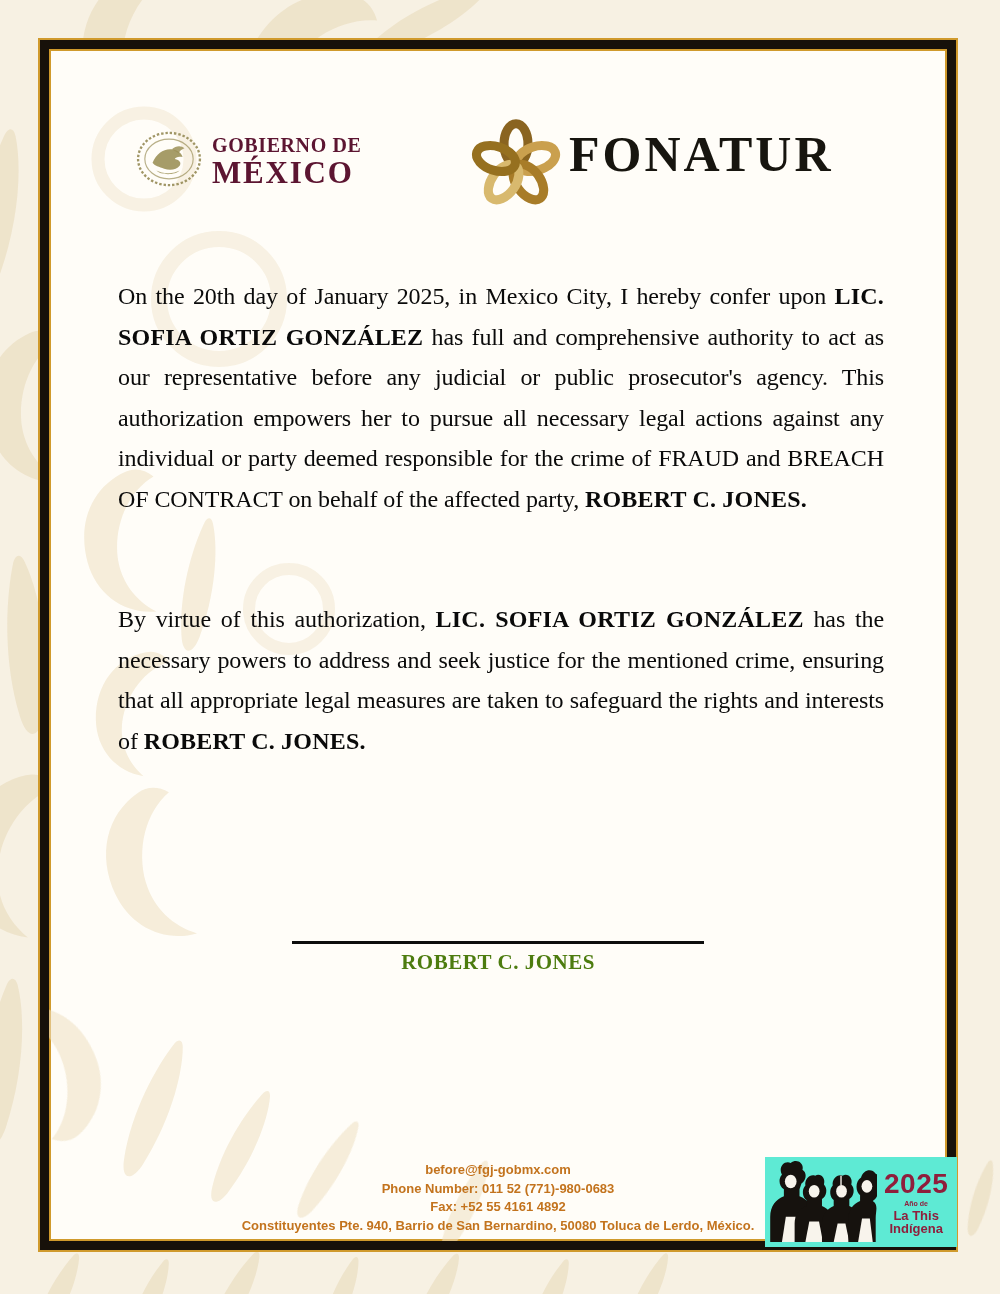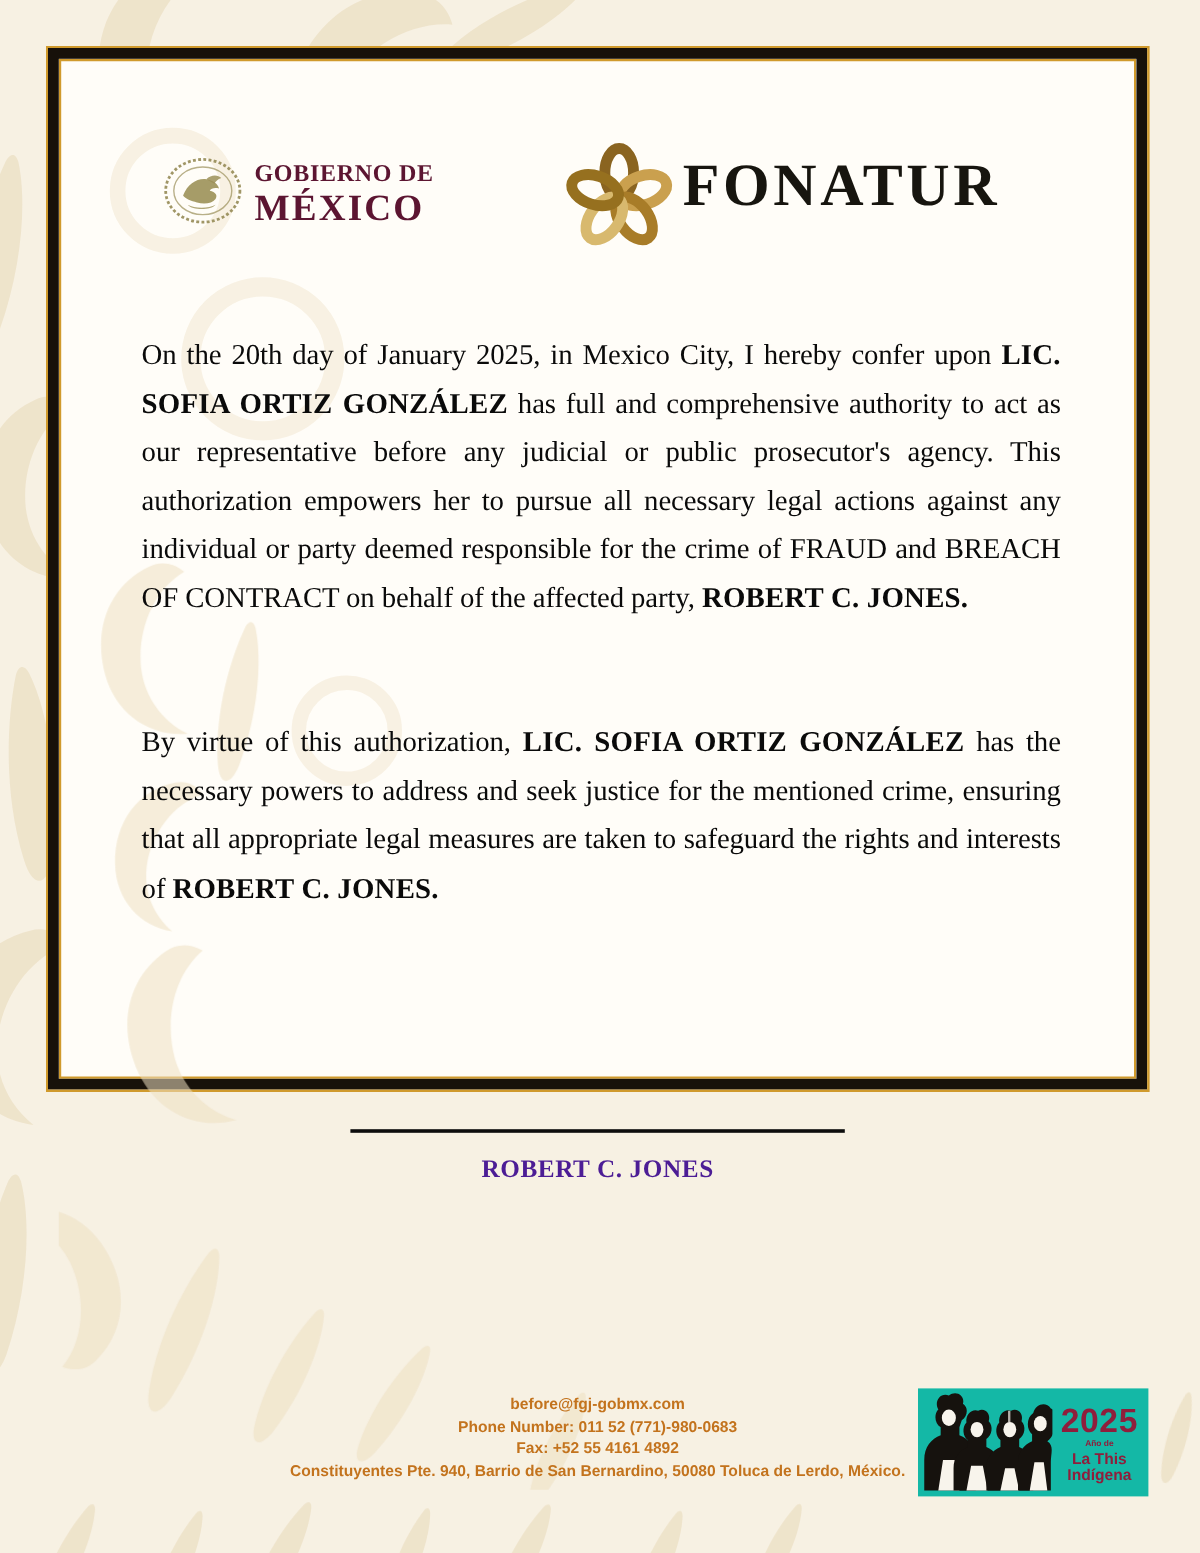--- a/index.html
+++ b/index.html
@@ -3,21 +3,21 @@
 <meta charset="utf-8">
 <style>
   html,body{margin:0;padding:0;}
   body{
     width:1000px;height:1294px;position:relative;overflow:hidden;
     background:#f7f1e3;
     font-family:"Liberation Serif",serif;
   }
   .bg-watermark{position:absolute;inset:0;z-index:0;}
   .frame{
-    position:absolute;left:40px;top:40px;width:916px;height:868px;
+    position:absolute;left:40px;top:40px;width:916px;height:1210px;
     box-sizing:border-box;background:#fffdf8;
     border:9px solid #17110a;
     outline:2px solid #d09a2c;
     box-shadow:inset 0 0 0 2px #d09a2c;
     z-index:1;
   }
   .inner-watermark{position:absolute;inset:0;z-index:0;pointer-events:none;}
   .layer{position:absolute;z-index:2;}
 
   
@@ -34,31 +34,31 @@
   
   .content{left:69px;top:227px;width:766px;color:#0a0a0a;}
   .content p{margin:0;font-size:24px;line-height:40.5px;text-align:justify;letter-spacing:-0.1px;}
   .content p b{letter-spacing:.2px;}
   .content p.p2{margin-top:80px;}
   .content p.p3{margin-top:31px;}
 
   
   .sig{left:0;right:0;top:892px;text-align:center;}
   .sig-line{width:412px;margin:0 auto;border-top:3px solid #0d0d0d;height:0;}
-  .sig-name{margin-top:18px;font-weight:bold;font-size:21px;letter-spacing:.5px;color:#4c1d95;}
+  .sig-name{margin-top:6px;font-weight:bold;font-size:21px;letter-spacing:.5px;color:#4d7c0f;}
 
   
   .footer{
     left:0;right:0;top:1112px;text-align:center;
     font-family:"Liberation Sans",sans-serif;font-weight:bold;
     font-size:13px;line-height:18.5px;color:#c3731d;
   }
 
   
-  .year-logo{left:716px;top:1108px;width:192px;height:90px;display:flex;align-items:center;gap:7px;background:#14b8a6;}
+  .year-logo{left:716px;top:1108px;width:192px;height:90px;display:flex;align-items:center;gap:7px;background:#5eead4;}
   .women-art{width:112px;height:84px;flex:0 0 auto;}
   .year-text{color:#8f1e3c;font-family:"Liberation Sans",sans-serif;text-align:center;line-height:1;}
   .year-big{font-size:28px;font-weight:bold;letter-spacing:.5px;}
   .year-small{font-size:7px;font-weight:bold;margin:2px 0 2px 0;}
   .year-line{font-size:13px;font-weight:bold;}
 </style>
 </head>
 <body>
 
 <svg class="bg-watermark" width="1000" height="1294" viewBox="0 0 1000 1294">

